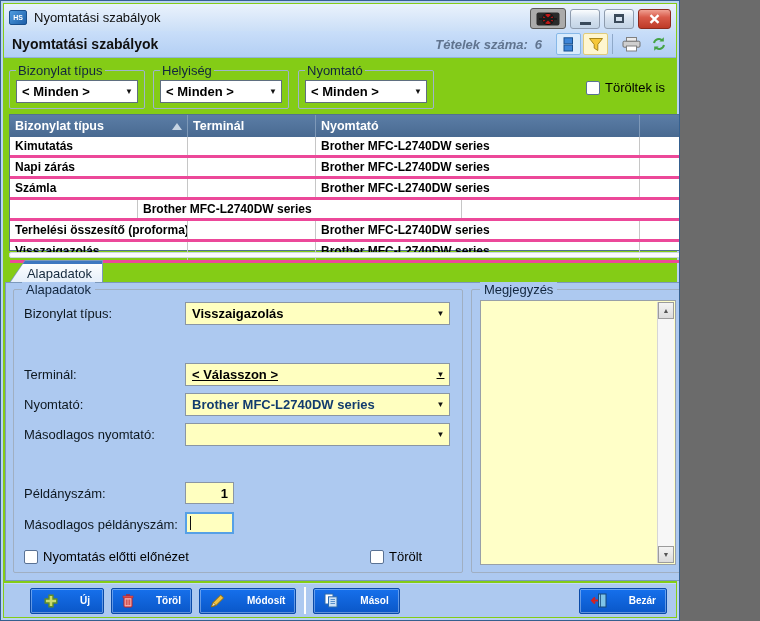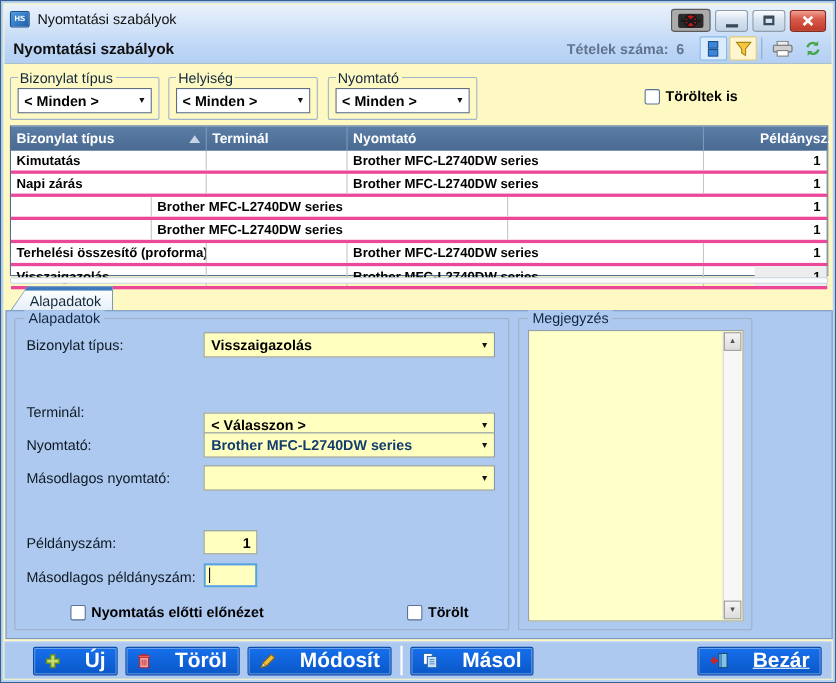--- a/index.html
+++ b/index.html
@@ -1,19 +1,19 @@
 <!DOCTYPE html>
 <html><head>
 <meta charset="utf-8">
 <style>
   * { box-sizing: border-box; margin: 0; padding: 0; }
   body { font-family: "Liberation Sans", sans-serif; background:#6b6b6b; }
   .window {
-    position: relative; width: 760px; height: 621px; overflow: hidden;
-    background: #fef9c3;
+    position: relative; width: 680px; height: 621px; overflow: hidden;
+    background: #84cc16;
     border: 1px solid #35608F;
     box-shadow: inset 0 0 0 2px #B9D3F2;
   }
   
   .titlebar {
     position: absolute; left: 3px; top: 3px; right: 3px; height: 27px;
     background: linear-gradient(#EAF2FC, #CBDFF7);
     display: flex; align-items: center;
   }
   .app-icon {
@@ -34,41 +34,41 @@
   .glyph-min { width: 11px; height: 3px; background: #3A4A5A; margin-top: 9px; }
   .glyph-max { width: 10px; height: 9px; border: 2px solid #3A4A5A; border-top-width: 3px; }
   
   .header {
     position: absolute; left: 3px; top: 30px; right: 3px; height: 27px;
     background: linear-gradient(#C9DEF9, #B3CFF4);
     border-bottom: 1px solid #93B2DA;
     display: flex; align-items: center;
   }
   .header-title { margin-left: 8px; font-size: 14px; font-weight: bold; color: #101010; }
-  .header-right { margin-left: auto; display: flex; align-items: center; padding-right: 5px; }
+  .header-right { margin-left: auto; display: flex; align-items: center; padding-right: 5px; font-style: italic; }
   .count-label, .count-value { color: #60748F; font-weight: bold; font-size: 13px; }
   .count-value { margin: 0 12px 0 7px; }
   .icon-btn { width: 25px; height: 22px; display: grid; place-items: center; border-radius: 2px; margin-left: 2px; }
   .icon-btn.squares { background: #D9EBFC; border: 1px solid #86B8E8; }
   .icon-btn.funnel  { background: #FFF6CF; border: 1px solid #DFCB7C; }
   .sep-v { width: 1px; height: 20px; background: #8FA9C9; margin: 0 4px; }
   
   fieldset {
     position: absolute; top: 62px; width: 136px; height: 46px;
     border: 1px solid #9FB4CC; border-radius: 2px; padding: 2px 6px 0 6px;
   }
   fieldset legend { font-size: 13px; color: #12263E; padding: 0 2px; }
   .combo {
     height: 23px; background: #fff; border: 1px solid #5F6F80;
     display: flex; align-items: center; font-weight: bold; font-size: 13px;
     padding-left: 5px; color: #000;
   }
   .combo .arrow { margin-left: auto; width: 16px; text-align: center; font-size: 8px; color: #111; }
   .checkbox { width: 14px; height: 14px; background: #fff; border: 1px solid #5A7294; border-radius: 2px; flex: none; }
-  .chk-row { position: absolute; display: flex; align-items: center; gap: 5px; font-size: 13px; color: #000; font-weight: bold; }
+  .chk-row { position: absolute; display: flex; align-items: center; gap: 5px; font-size: 13px; color: #000; }
   
   .grid {
     position: absolute; left: 8px; top: 113px; width: 744px; height: 137px;
     border: 1px solid #53718F; background: #fff; display: flex; flex-direction: column;
   }
   .grid-header {
     display: flex; height: 22px; flex: none;
     background: linear-gradient(#5B7DA6, #496A91);
     color: #fff; font-weight: bold; font-size: 12.5px;
   }
@@ -151,27 +151,27 @@
   .btnbar {
     position: absolute; left: 3px; right: 3px; bottom: 3px; height: 34px;
     display: flex; align-items: center; background: #ADC9F0;
     border-top: 1px solid #C4DAF6;
   }
   .btn {
     height: 26px; min-width: 74px;
     background: linear-gradient(#1670EC, #0A57C8);
     border: 1px solid #0A4AA8; border-radius: 2px;
     box-shadow: inset 0 0 0 1px rgba(255,255,255,0.35);
-    color: #fff; font-weight: bold; font-size: 19px;
+    color: #fff; font-weight: bold; font-size: 10px;
     display: flex; align-items: center; justify-content: center; gap: 22px;
     padding: 0 10px; margin-left: 7px; cursor: default;
   }
   .btn:first-child { margin-left: 26px; }
   .btn-sep { width: 2px; height: 27px; background: #FDFDFD; margin-left: 8px; }
-  .btn.close-btn { margin-left: auto; margin-right: 9px; text-decoration: underline; }
+  .btn.close-btn { margin-left: auto; margin-right: 9px; }
   svg { display: block; }
 </style>
 </head>
 <body>
 
 <div class="window">
 
   <div class="titlebar">
     <div class="app-icon">HS</div>
     <div class="title-text">Nyomtatási szabályok</div>
@@ -280,20 +280,21 @@
       <div class="gr-cell c3">Brother MFC-L2740DW series</div>
       <div class="gr-cell c4">1</div>
     </div>
     <div class="grid-row">
       <div class="gr-cell c1">Napi zárás</div>
       <div class="gr-cell c2"></div>
       <div class="gr-cell c3">Brother MFC-L2740DW series</div>
       <div class="gr-cell c4">1</div>
     </div>
     <div class="grid-row">
+      <div class="gr-cell c1">Számla</div>
       <div class="gr-cell c2"></div>
       <div class="gr-cell c3">Brother MFC-L2740DW series</div>
       <div class="gr-cell c4">1</div>
     </div>
     <div class="grid-row">
       <div class="gr-cell c2"></div>
       <div class="gr-cell c3">Brother MFC-L2740DW series</div>
       <div class="gr-cell c4">1</div>
     </div>
     <div class="grid-row">
@@ -322,21 +323,21 @@
     <div class="group g-alap">
       <span class="group-label">Alapadatok</span>
 
       <span class="flabel" style="top:16px;">Bizonylat típus:</span>
       <div class="ycombo" style="top:12px;">
         <span>Visszaigazolás</span>
         <span class="arrow">▼</span>
       </div>
 
       <span class="flabel" style="top:77px;">Terminál:</span>
-      <div class="ycombo" style="top:85px;">
+      <div class="ycombo" style="top:73px;text-decoration:underline;">
         <span>&lt; Válasszon &gt;</span>
         <span class="arrow">▼</span>
       </div>
 
       <span class="flabel" style="top:107px;">Nyomtató:</span>
       <div class="ycombo navy" style="top:103px;">
         <span>Brother MFC-L2740DW series</span>
         <span class="arrow">▼</span>
       </div>
 
@@ -350,21 +351,21 @@
       <div class="yinput num" style="top:192px;">
         <span>1</span>
       </div>
 
       <span class="flabel" style="top:227px;">Másodlagos példányszám:</span>
       <div class="yinput focused" style="top:222px;">
         <span class="caret"></span>
         <span></span>
       </div>
 
-      <div class="chk-row" style="left:10px; top:259px;margin-left:40px;">
+      <div class="chk-row" style="left:10px; top:259px;">
         <div class="checkbox"></div>
         <span>Nyomtatás előtti előnézet</span>
       </div>
       <div class="chk-row" style="left:356px; top:259px;">
         <div class="checkbox"></div>
         <span>Törölt</span>
       </div>
     </div>
 
     <div class="group g-megj">

